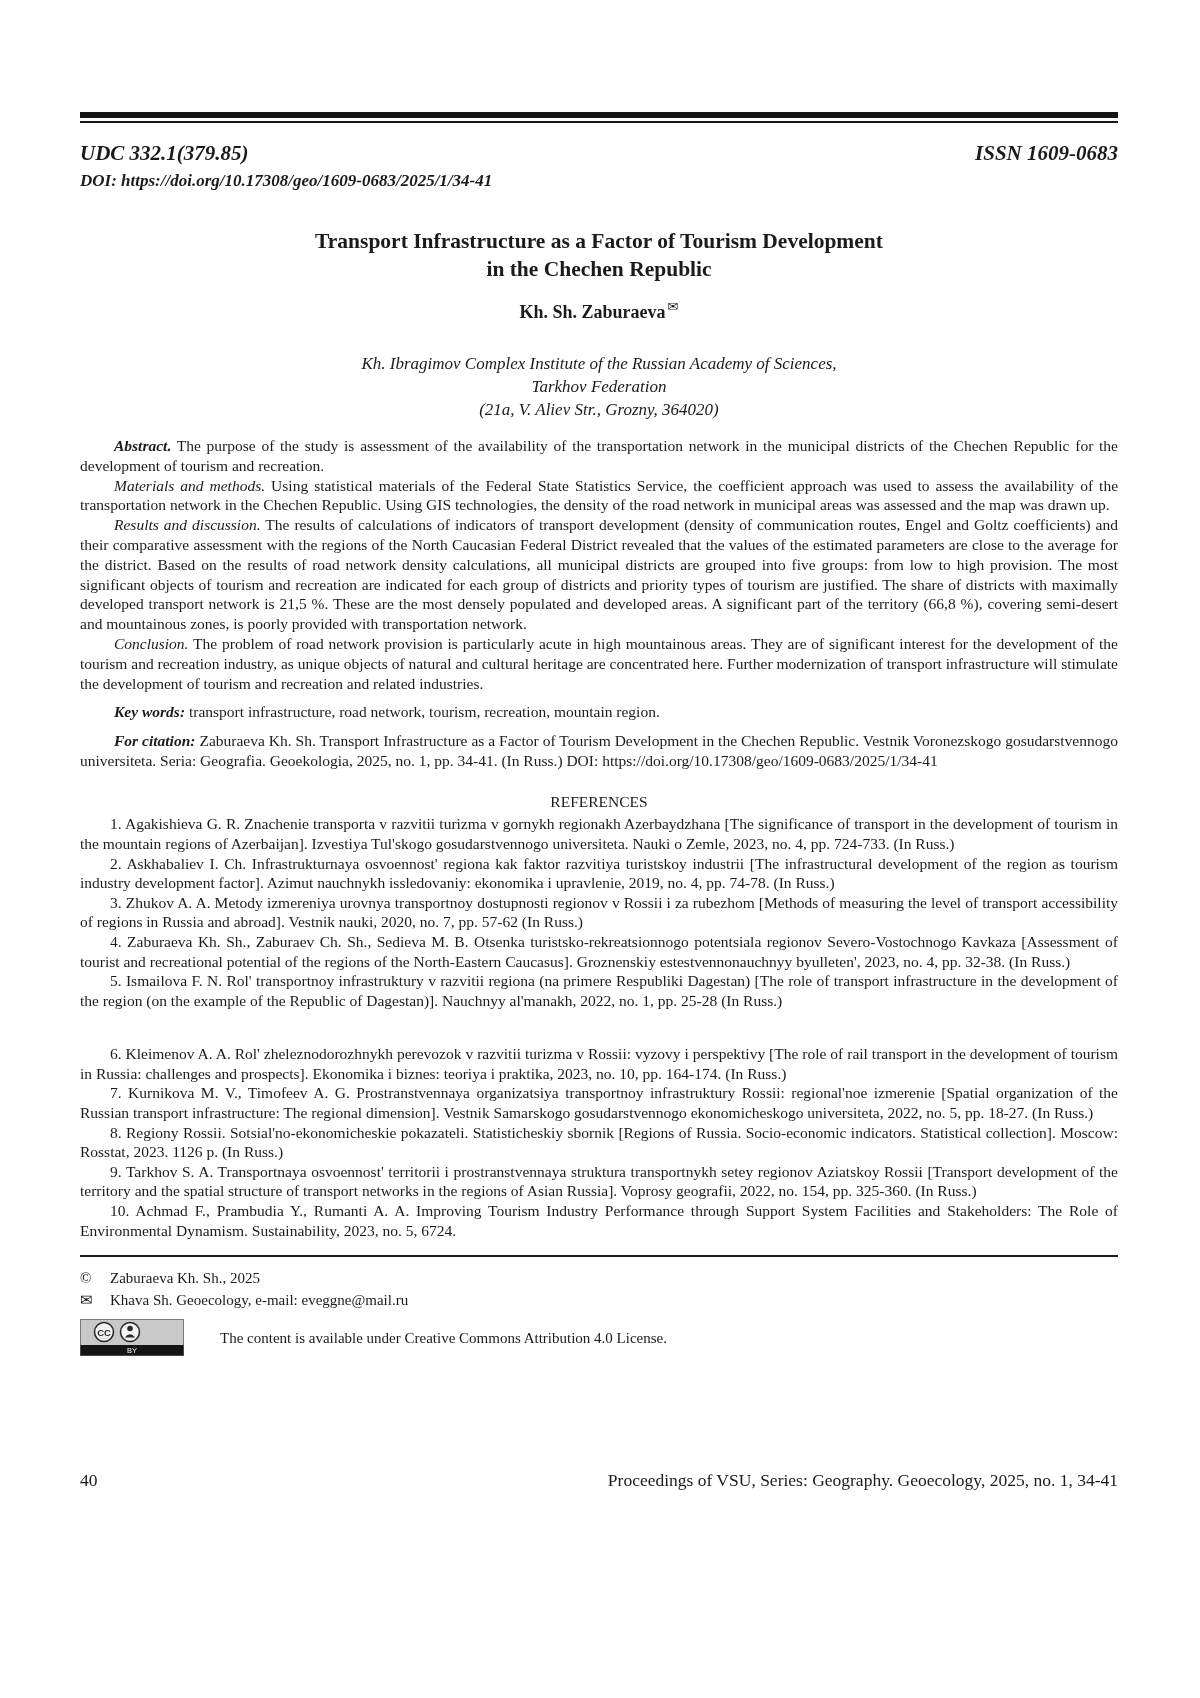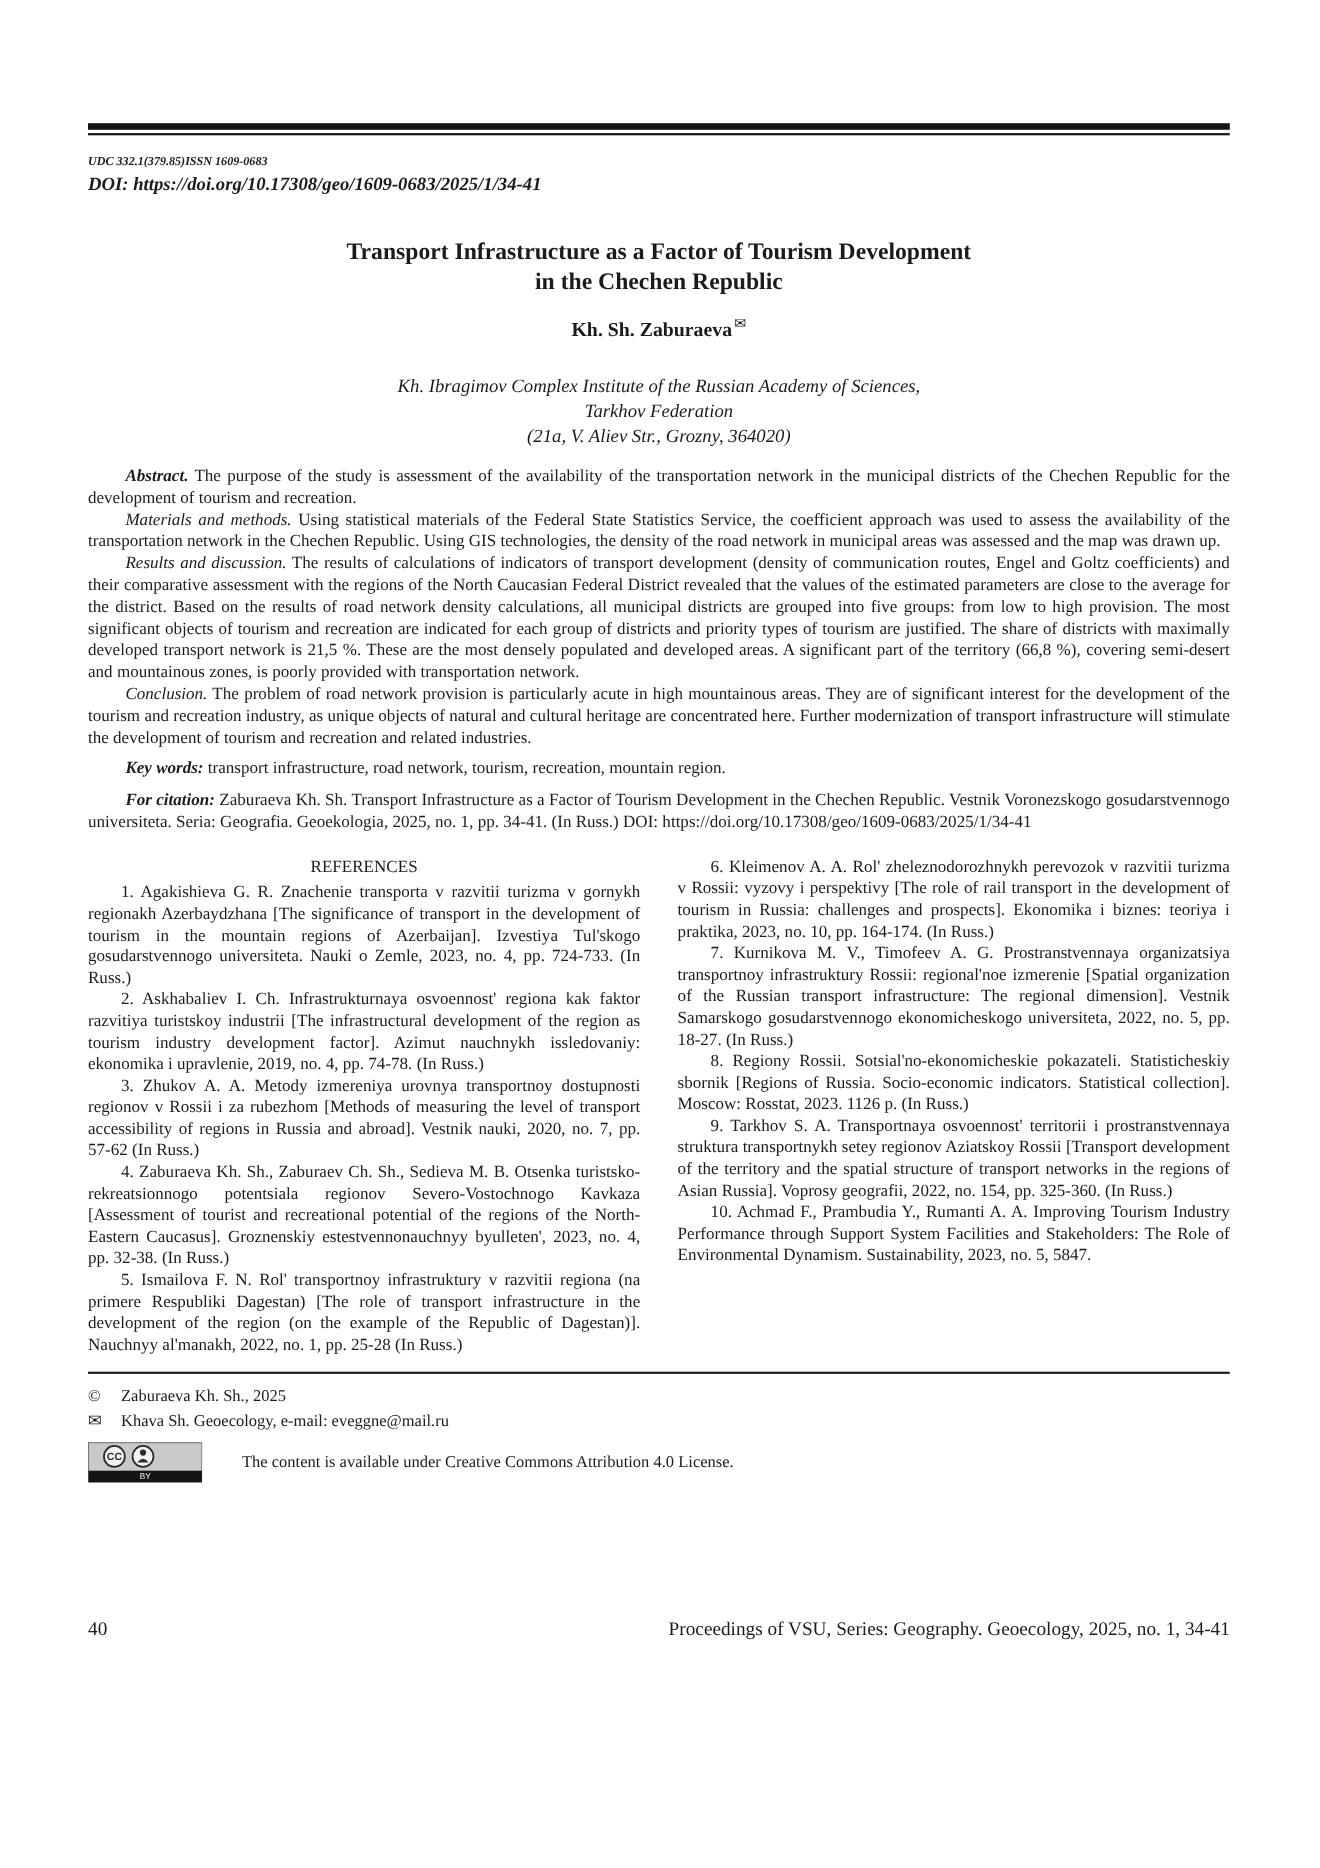--- a/index.html
+++ b/index.html
@@ -10,23 +10,23 @@
     color: #1b1b1b;
     position: relative;
     overflow: hidden;
   }
   .page { width: 1200px; height: 1698px; padding: 112px 82px 0 80px; position: relative; }
 
   .rule-thick { height: 6px; background: #161616; }
   .rule-thin  { height: 2px; background: #161616; margin-top: 3px; }
 
   .meta-row {
-    display: flex; 
+    display: flex; justify-content: space-between;
     margin-top: 18px;
-    font-size: 11px; font-weight: bold; font-style: italic;
+    font-size: 21px; font-weight: bold; font-style: italic;
   }
   .meta-doi { margin-top: 5px; font-size: 17px; font-weight: bold; font-style: italic; }
 
   .title {
     margin-top: 36px; text-align: center;
     font-size: 21.5px; font-weight: bold; line-height: 28px;
   }
   .author { margin-top: 16px; text-align: center; font-size: 18px; font-weight: bold; }
   .mail-sup { font-size: 13px; vertical-align: super; font-weight: normal; margin-left: 2px; }
 
@@ -34,21 +34,21 @@
 
   .abstract { margin-top: 15px; font-size: 15.5px; line-height: 19.8px; text-align: justify; }
   .para { text-indent: 34px; }
   .lead-bi { font-weight: bold; font-style: italic; }
   .lead-i { font-style: italic; }
   .kw { margin-top: 9px; }
   .cite { margin-top: 9px; }
 
   .refs {
     display: flex; gap: 34px; margin-top: 21px;
-    font-size: 15.5px; line-height: 19.6px; text-align: justify;
+    font-size: 15.5px; line-height: 19.6px; text-align: justify; flex-direction: column;
   }
   .col { flex: 1; min-width: 0; }
   .refs-heading { text-align: center; margin-bottom: 3px; text-indent: 0; }
   .ref { text-indent: 30px; }
 
   .fn-rule { height: 2px; background: #1d1d1d; margin-top: 15px; }
   .footnotes { margin-top: 10px; font-size: 15px; line-height: 22px; }
   .fn-line { display: flex; align-items: baseline; }
   .fn-sym { display: inline-block; width: 30px; }
   .license-row { display: flex; align-items: center; margin-top: 8px; gap: 36px; }
@@ -123,21 +123,21 @@
       <p class="ref">2. Askhabaliev I. Ch. Infrastrukturnaya osvoennost' regiona kak faktor razvitiya turistskoy industrii [The infrastructural development of the region as tourism industry development factor]. Azimut nauchnykh issledovaniy: ekonomika i upravlenie, 2019, no. 4, pp. 74-78. (In Russ.)</p>
       <p class="ref">3. Zhukov A. A. Metody izmereniya urovnya transportnoy dostupnosti regionov v Rossii i za rubezhom [Methods of measuring the level of transport accessibility of regions in Russia and abroad]. Vestnik nauki, 2020, no. 7, pp. 57-62 (In Russ.)</p>
       <p class="ref">4. Zaburaeva Kh. Sh., Zaburaev Ch. Sh., Sedieva M. B. Otsenka turistsko-rekreatsionnogo potentsiala regionov Severo-Vostochnogo Kavkaza [Assessment of tourist and recreational potential of the regions of the North-Eastern Caucasus]. Groznenskiy estestvennonauchnyy byulleten', 2023, no. 4, pp. 32-38. (In Russ.)</p>
       <p class="ref">5. Ismailova F. N. Rol' transportnoy infrastruktury v razvitii regiona (na primere Respubliki Dagestan) [The role of transport infrastructure in the development of the region (on the example of the Republic of Dagestan)]. Nauchnyy al'manakh, 2022, no. 1, pp. 25-28 (In Russ.)</p>
     </div>
     <div class="col">
       <p class="ref">6. Kleimenov A. A. Rol' zheleznodorozhnykh perevozok v razvitii turizma v Rossii: vyzovy i perspektivy [The role of rail transport in the development of tourism in Russia: challenges and prospects]. Ekonomika i biznes: teoriya i praktika, 2023, no. 10, pp. 164-174. (In Russ.)</p>
       <p class="ref">7. Kurnikova M. V., Timofeev A. G. Prostranstvennaya organizatsiya transportnoy infrastruktury Rossii: regional'noe izmerenie [Spatial organization of the Russian transport infrastructure: The regional dimension]. Vestnik Samarskogo gosudarstvennogo ekonomicheskogo universiteta, 2022, no. 5, pp. 18-27. (In Russ.)</p>
       <p class="ref">8. Regiony Rossii. Sotsial'no-ekonomicheskie pokazateli. Statisticheskiy sbornik [Regions of Russia. Socio-economic indicators. Statistical collection]. Moscow: Rosstat, 2023. 1126 p. (In Russ.)</p>
       <p class="ref">9. Tarkhov S. A. Transportnaya osvoennost' territorii i prostranstvennaya struktura transportnykh setey regionov Aziatskoy Rossii [Transport development of the territory and the spatial structure of transport networks in the regions of Asian Russia]. Voprosy geografii, 2022, no. 154, pp. 325-360. (In Russ.)</p>
-      <p class="ref">10. Achmad F., Prambudia Y., Rumanti A. A. Improving Tourism Industry Performance through Support System Facilities and Stakeholders: The Role of Environmental Dynamism. Sustainability, 2023, no. 5, 5847.</p>
+      <p class="ref">10. Achmad F., Prambudia Y., Rumanti A. A. Improving Tourism Industry Performance through Support System Facilities and Stakeholders: The Role of Environmental Dynamism. Sustainability, 2023, no. 5, 6724.</p>
     </div>
   </div>
 
   <div class="fn-rule"></div>
 
   <div class="footnotes">
     <div class="fn-line">
       <span class="fn-sym">©</span>
       <span>Zaburaeva Kh. Sh., 2025</span>
     </div>

